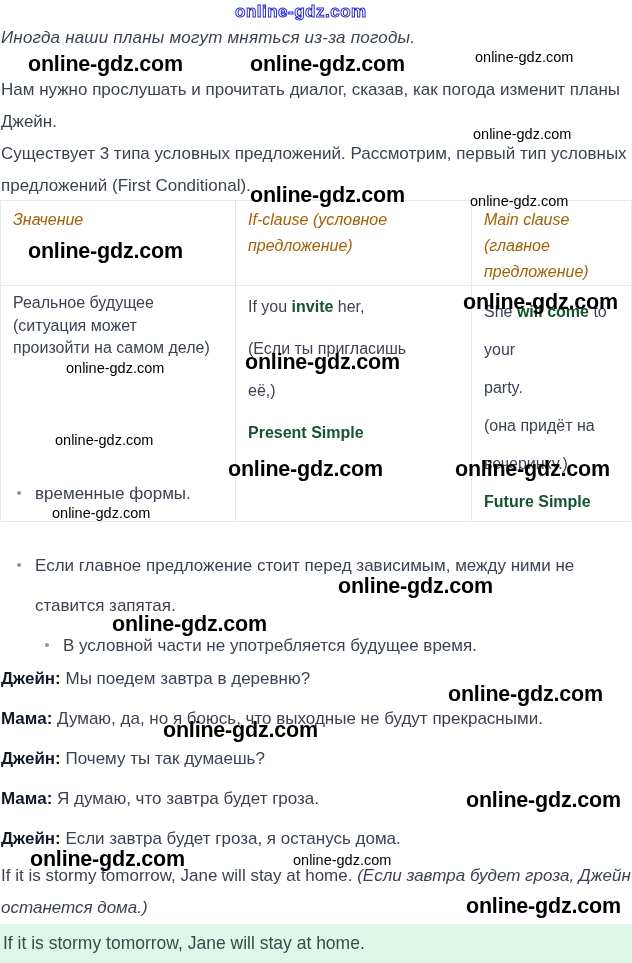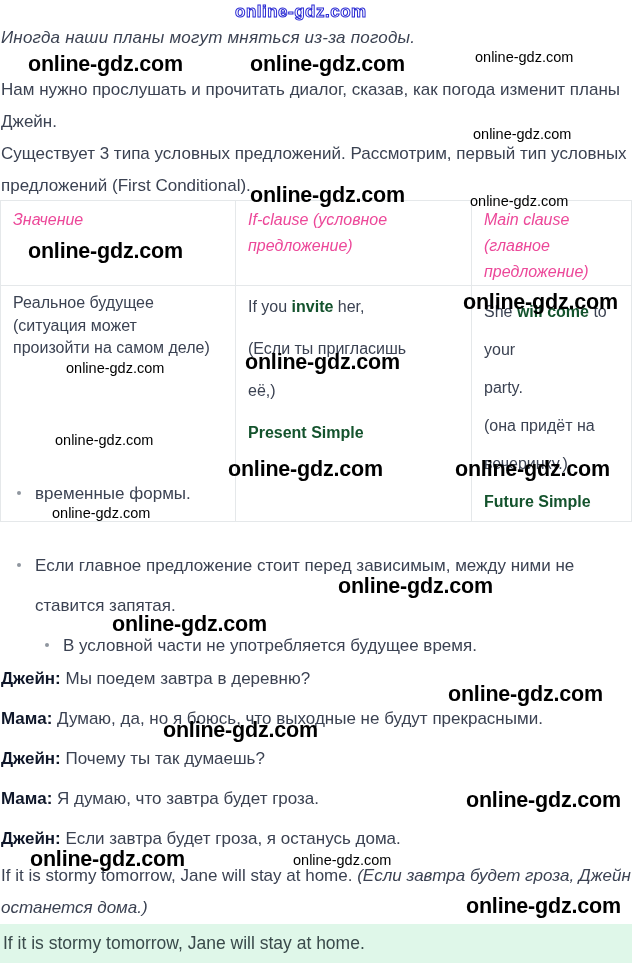--- a/index.html
+++ b/index.html
@@ -16,21 +16,21 @@
     color:transparent;-webkit-text-stroke:1px #2b2bd4;
   }
   
   .tagline{position:absolute;top:28px;left:1px;font-size:17px;font-style:italic;font-weight:500;letter-spacing:.2px;white-space:nowrap;}
   .para{position:absolute;left:1px;font-size:17px;line-height:32px;white-space:nowrap;}
   .para-task{top:74px;}
   .para-theory{top:138px;}
   
   .cond-table{position:absolute;top:200px;left:0;width:632px;border-collapse:collapse;table-layout:fixed;}
   .cond-table th,.cond-table td{border:1px solid #e5e8ea;vertical-align:top;text-align:left;font-weight:400;}
-  .cond-table th{height:59px;font-size:16px;font-style:italic;line-height:26px;padding:6px 12px 0;color:#ec4899;}
+  .cond-table th{height:59px;font-size:16px;font-style:italic;line-height:26px;padding:6px 12px 0;color:#a16207;}
   .cond-table td{height:196px;font-size:16px;padding:0 12px;}
   td.cell-meaning{line-height:22.5px;padding-top:6px;}
   td.cell-if{line-height:42px;padding-top:0;}
   td.cell-main{line-height:38px;padding-top:7px;}
   .cond-table b{font-weight:700;color:#14532d;}
   
   .rule{position:absolute;left:0;width:600px;padding-left:35px;box-sizing:border-box;font-size:17px;line-height:32px;white-space:nowrap;}
   .rule .dot{position:absolute;left:17px;top:13px;width:4px;height:4px;border-radius:50%;background:#8f969f;}
   .rule-1{top:478px;}
   .rule-2{top:546px;line-height:40px;}

